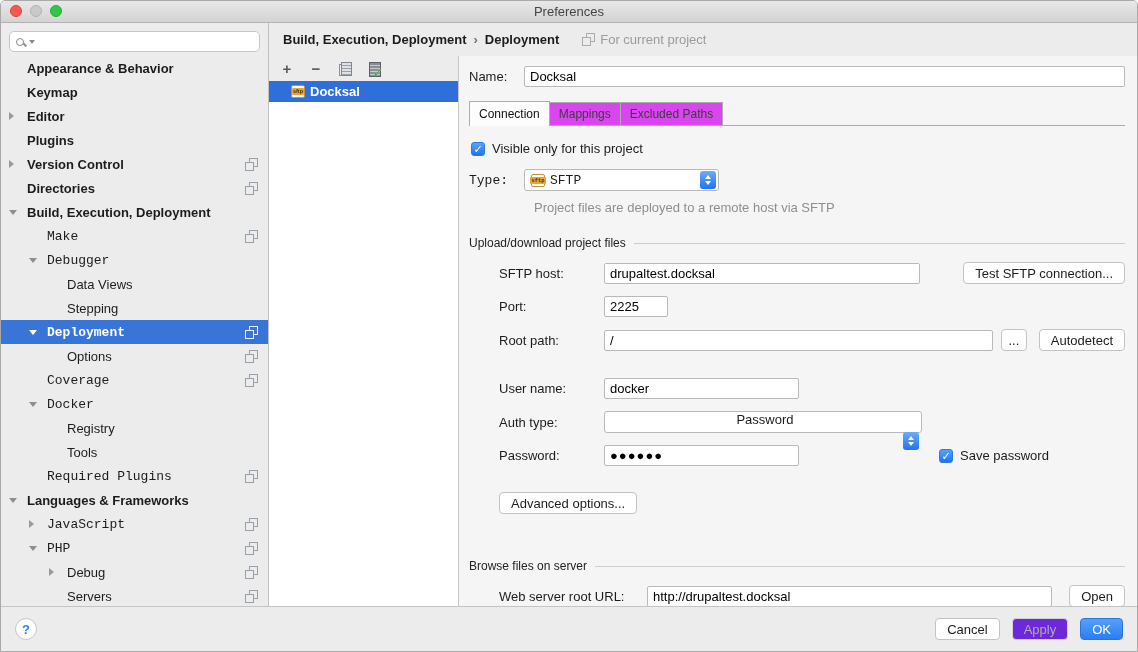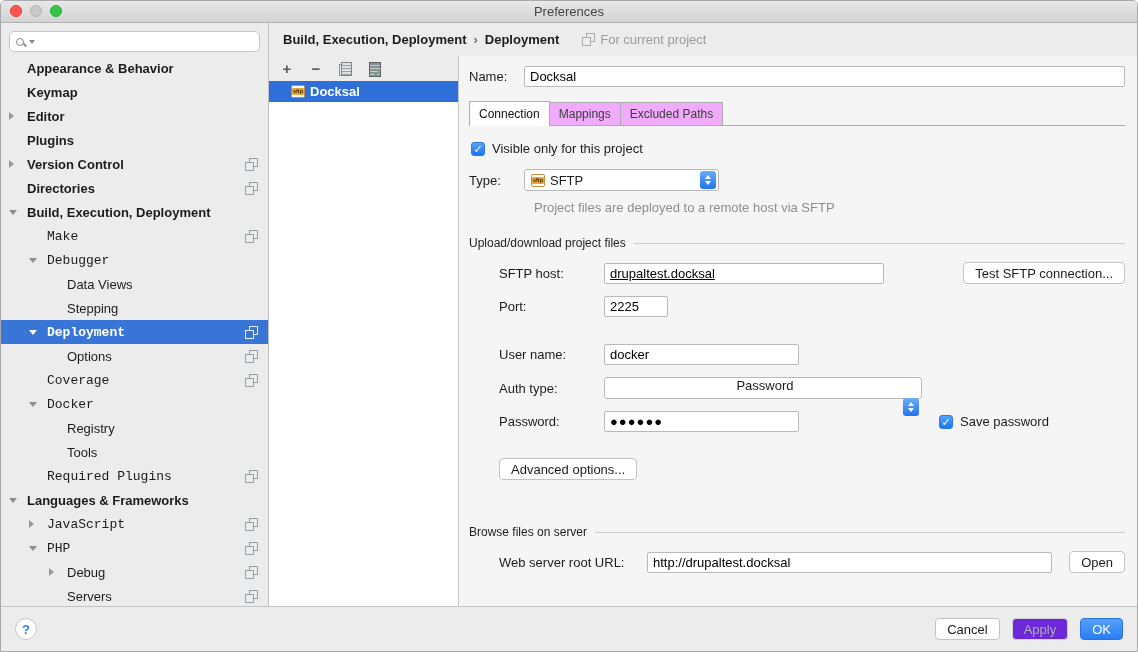--- a/index.html
+++ b/index.html
@@ -75,43 +75,43 @@
   
   .form-panel { flex:1; min-width:0; background:#F5F5F5; padding:10px 12px 0 10px; overflow:hidden; }
   .frow { display:flex; align-items:center; }
   .flabel { flex:none; }
   input.field { height:21px; border:1px solid #B9B9B9; border-radius:2px; background:#fff; font:inherit; padding:0 5px; outline:none; }
   .name-row .flabel { width:55px; }
   .name-row input { flex:1; }
 
   
   .tabs { margin-top:14px; display:flex; align-items:flex-end; border-bottom:1px solid #ACACAC; padding-left:0; }
-  .tab { font-size:12px; padding:4px 9px 4px 9px; background:#f0abfc; border:1px solid #ACACAC; border-bottom:none; margin-right:-1px; color:#3c3c3c; position:relative; }
+  .tab { font-size:12px; padding:4px 9px 4px 9px; background:#d946ef; border:1px solid #ACACAC; border-bottom:none; margin-right:-1px; color:#3c3c3c; position:relative; }
   .tab.active { background:#FDFDFD; color:#111; z-index:2; padding-top:5px; }
   .tab.active::after { content:""; position:absolute; left:0; right:0; bottom:-1px; height:1px; background:#FDFDFD; }
 
   
   .check-row { margin-top:15px; display:flex; align-items:center; gap:7px; padding-left:2px; }
   .checkbox { width:14px; height:14px; flex:none; border-radius:3px; background:linear-gradient(#55A5F9,#1E74F0); border:1px solid #2E7AE0; color:#fff; font-size:11px; line-height:13px; text-align:center; }
   .checkbox::after { content:"✓"; }
-  .type-row { margin-top:13px; }
+  .type-row { margin-top:13px;font-family:Liberation Mono, monospace; }
   .type-row .flabel { width:55px; }
   .select { height:22px; background:#fff; border:1px solid #B9B9B9; border-radius:3px; display:flex; align-items:center; gap:5px; padding:0 2px 0 6px; position:relative; }
   .stepper { width:16px; height:18px; margin-left:auto; border-radius:3px; background:linear-gradient(#69ADFA,#2273EE); display:flex; flex-direction:column; align-items:center; justify-content:center; gap:2px; flex:none; }
   .stepper i { display:block; width:0; height:0; }
   .stepper .up { border-left:3.5px solid transparent; border-right:3.5px solid transparent; border-bottom:4px solid #fff; }
   .stepper .dn { border-left:3.5px solid transparent; border-right:3.5px solid transparent; border-top:4px solid #fff; }
   .type-select { width:195px; }
   .hint { margin:9px 0 0 65px; color:#8E8E8E; }
 
   .section { margin-top:21px; display:flex; align-items:center; font-size:12px; color:#222; }
   .section .line { flex:1; border-top:1px solid #CCCCCC; margin-left:8px; }
   .grp-row { margin-top:12px; padding-left:30px; }
   .grp-row .flabel { width:105px; }
-  .host-input { width:280px;text-decoration:underline; }
+  .host-input { width:316px; }
   .btn { height:22px; background:#FFFFFF; border:1px solid #C3C3C3; border-radius:4px; font:inherit; padding:0 11px; color:#1c1c1c; }
   .test-btn { margin-left:auto; }
   .port-input { width:64px; }
   .rootpath-row input { flex:1; }
   .dots-btn { width:26px; padding:0; margin-left:8px; }
   .autodetect-btn { margin-left:12px; }
   .gap-lg { margin-top:27px; }
   .user-input { width:195px; }
   .auth-select { width:318px;flex-direction:column; }
   .pass-input { width:195px; letter-spacing:1px; }
@@ -350,20 +350,26 @@
             <span class="flabel">SFTP host:</span>
             <input class="field host-input" value="drupaltest.docksal" style="">
             <button class="btn test-btn">Test SFTP connection...</button>
           </div>
 
           <div class="frow grp-row">
             <span class="flabel">Port:</span>
             <input class="field port-input" value="2225" style="">
           </div>
 
+          <div class="frow grp-row rootpath-row">
+            <span class="flabel">Root path:</span>
+            <input class="field" value="/" style="">
+            <button class="btn dots-btn">...</button>
+            <button class="btn autodetect-btn">Autodetect</button>
+          </div>
 
           <div class="frow grp-row gap-lg">
             <span class="flabel">User name:</span>
             <input class="field user-input" value="docker" style="">
           </div>
 
           <div class="frow grp-row">
             <span class="flabel">Auth type:</span>
             <div class="select auth-select">
               <span>Password</span>

